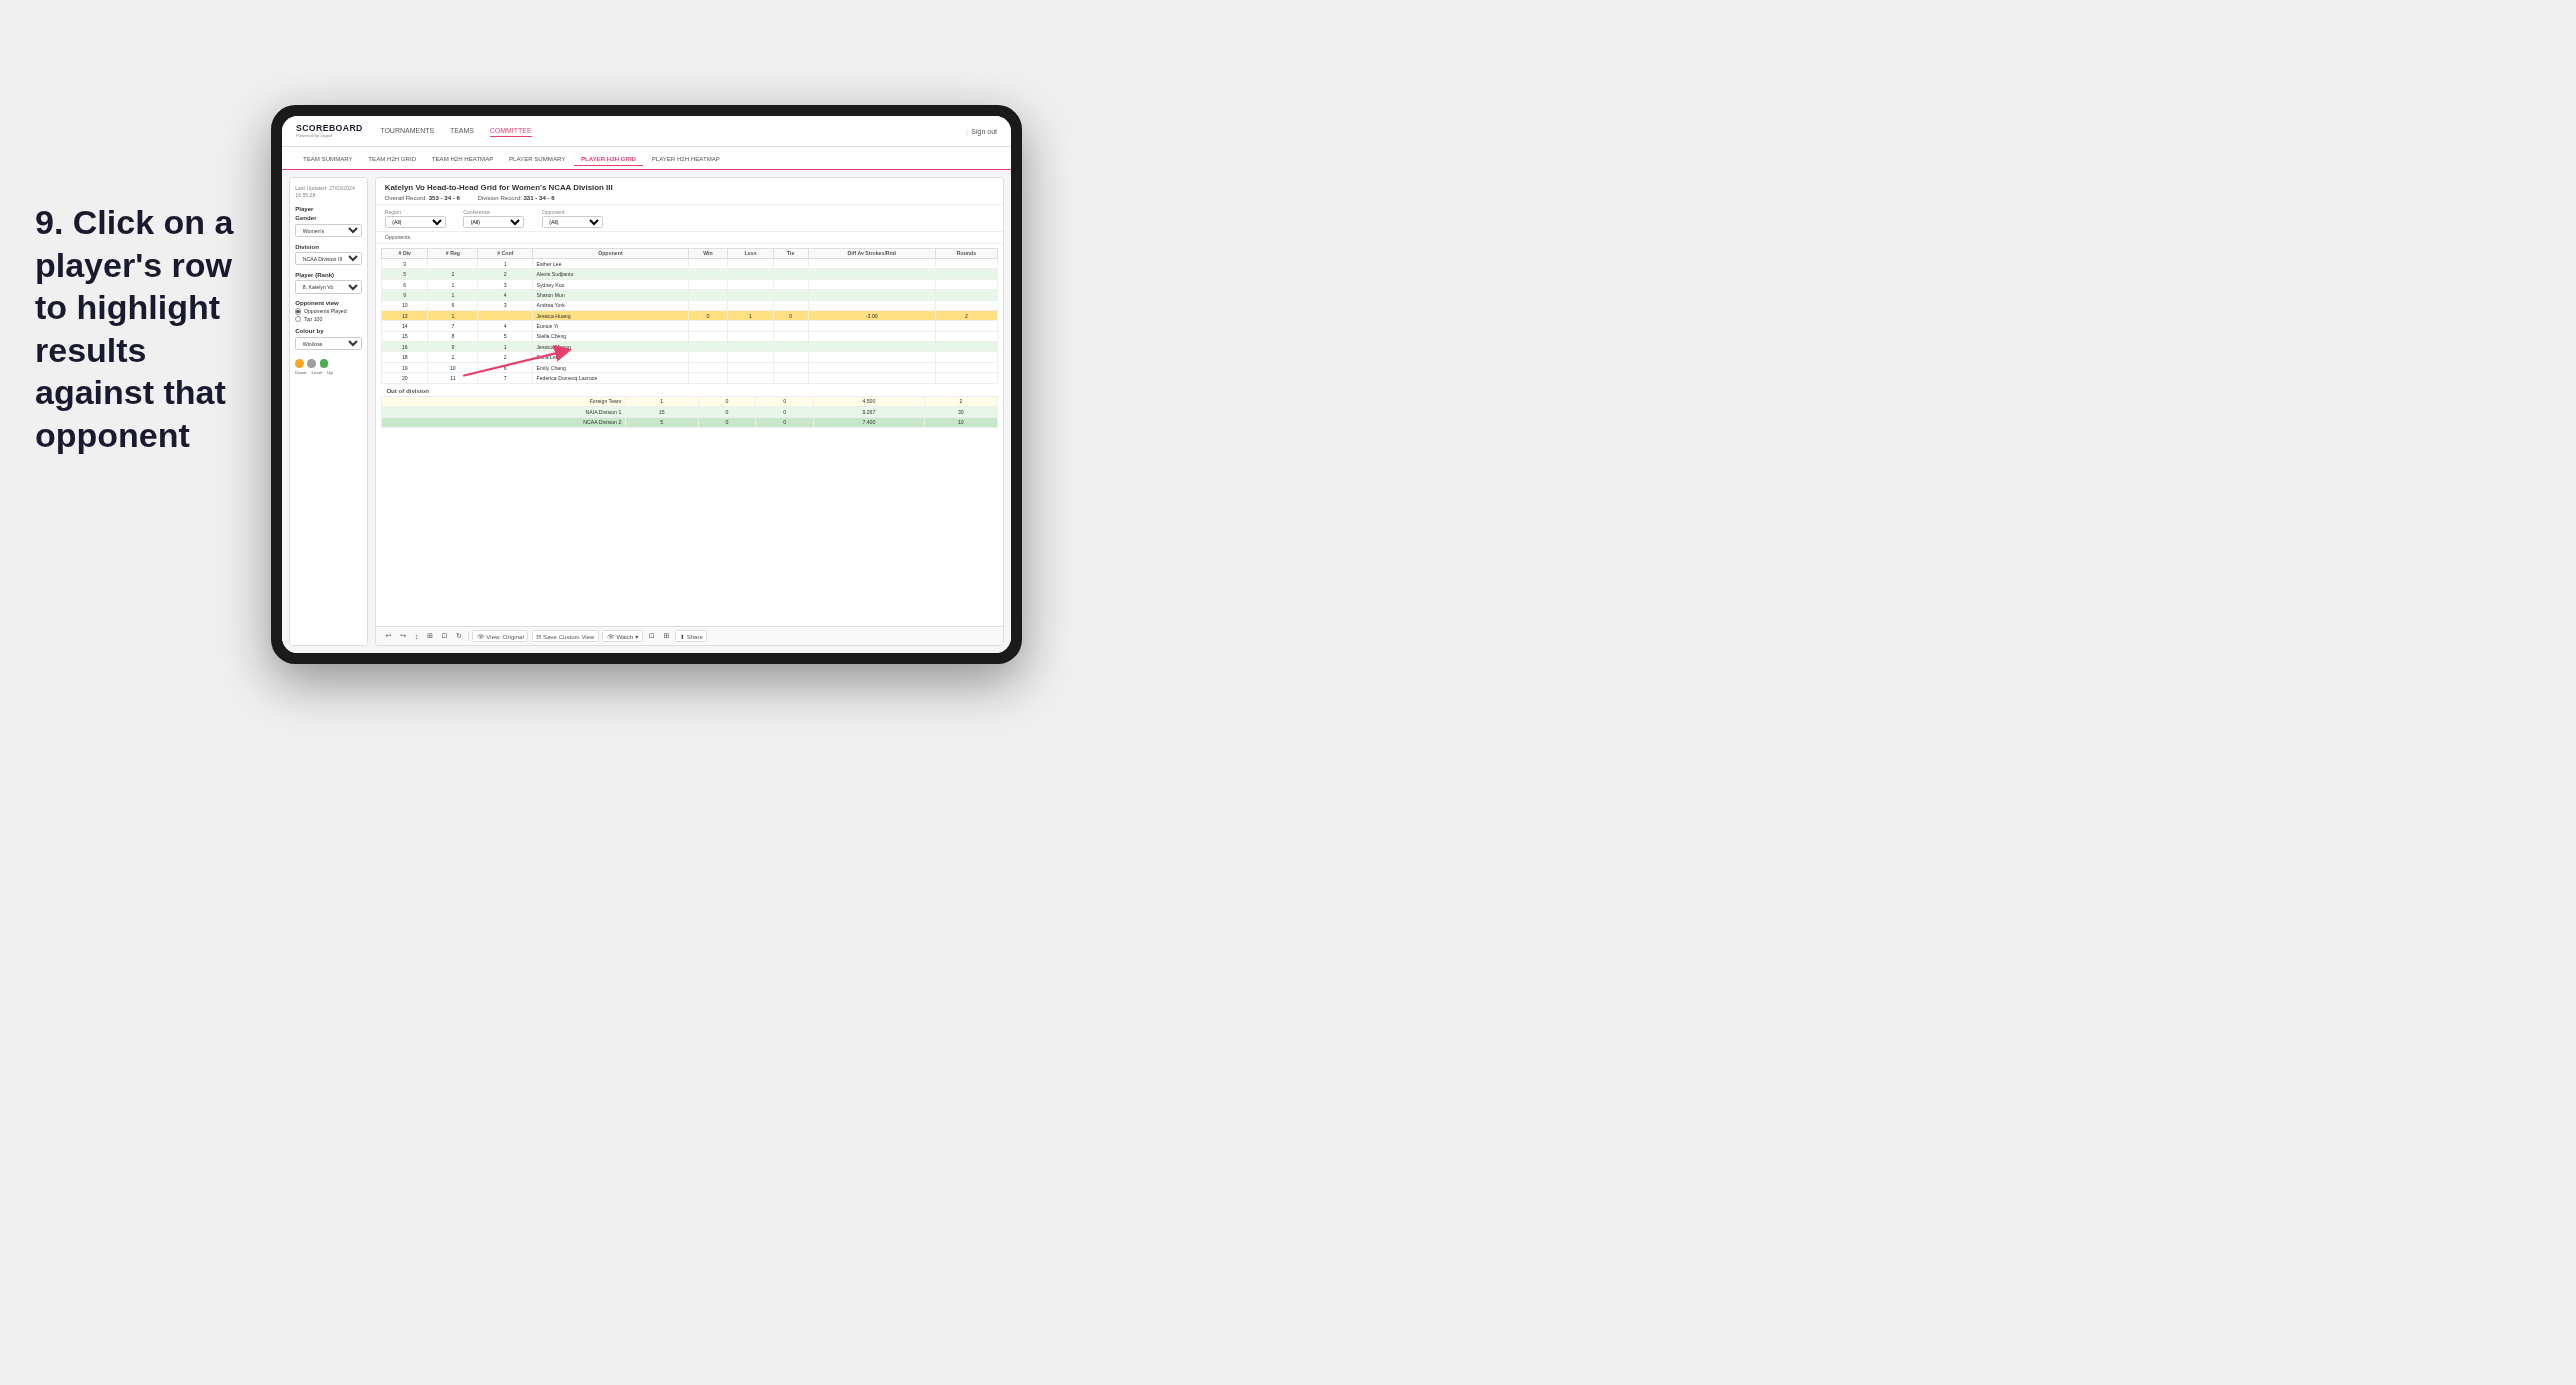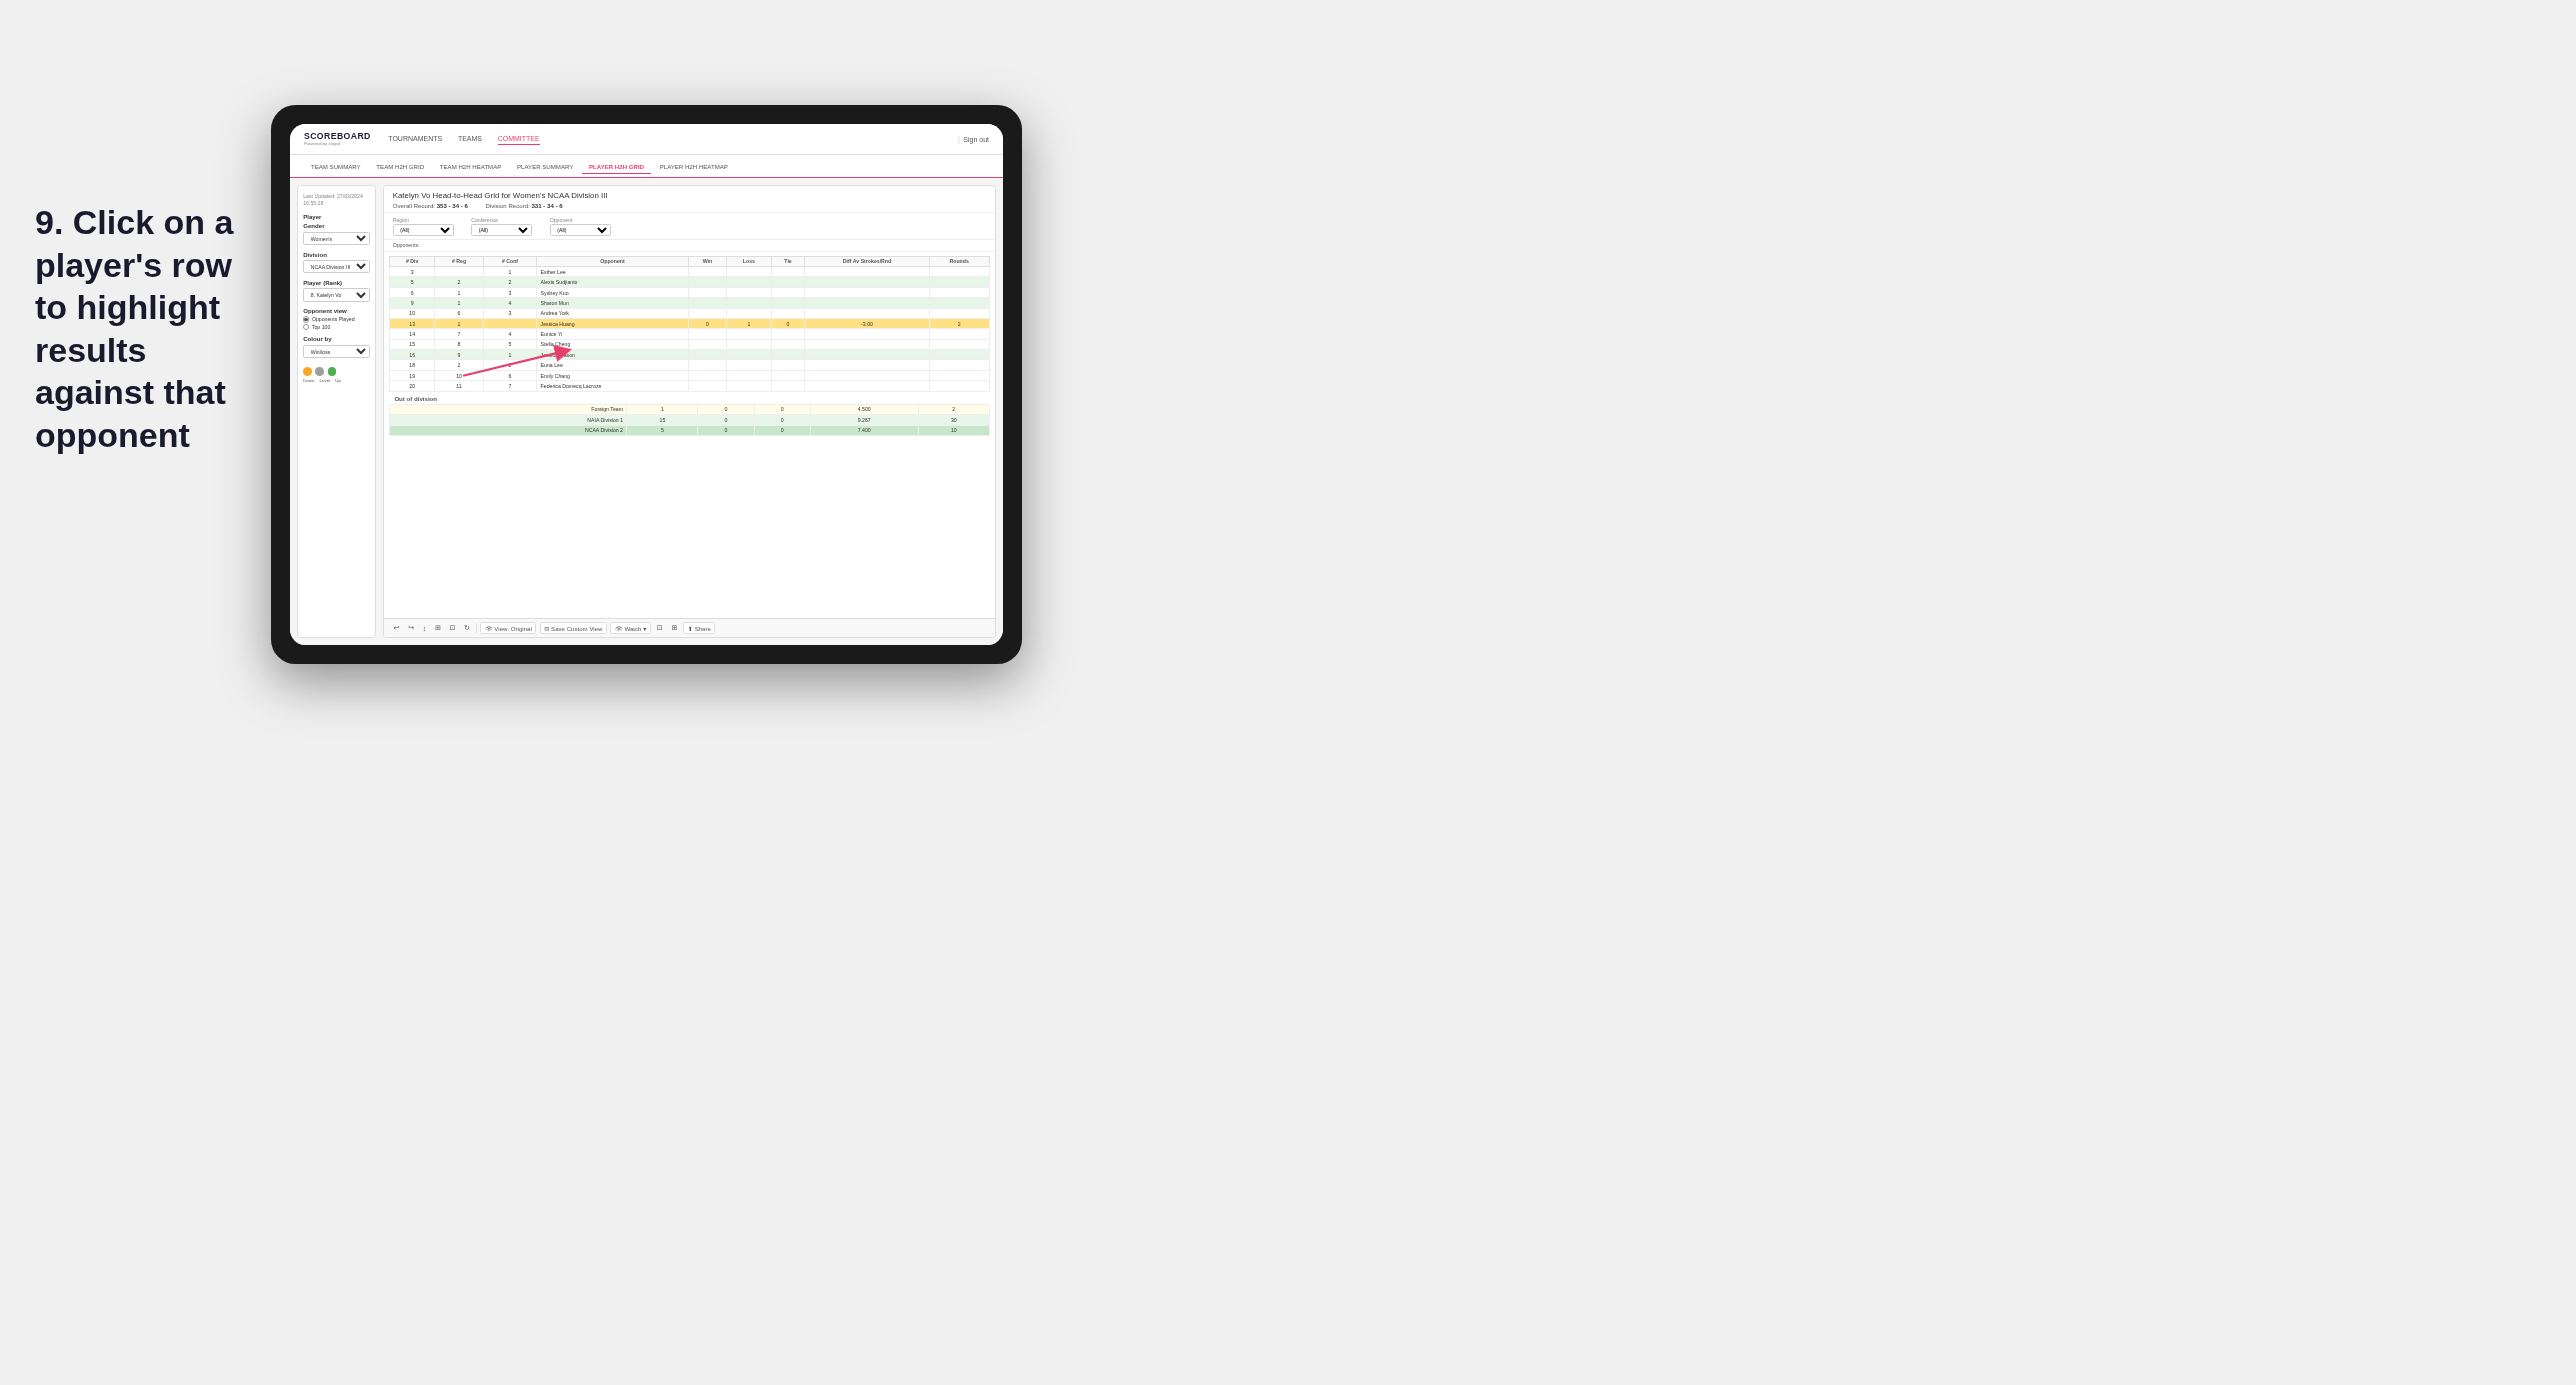--- a/index.html
+++ b/index.html
@@ -14,21 +14,21 @@
 
     
     .tablet-frame {
       position: absolute;
       left: 271px;
       top: 105px;
       width: 751px;
       height: 559px;
       background: #1a1a1a;
       border-radius: 24.5px;
-      padding: 19px;
+      padding: 11px;
       box-shadow: 0 17.5px 52px rgba(0,0,0,0.4);
     }
     .tablet-screen {
       width: 100%;
       height: 100%;
       background: #fff;
       border-radius: 15.7px;
       overflow: hidden;
       display: flex;
       flex-direction: column;
@@ -214,21 +214,21 @@
       display: flex;
       flex-direction: column;
       overflow: hidden;
     }
     .grid-header {
       padding: 5.2px 8.7px 3.5px;
       border-bottom: 0.9px solid #eee;
     }
     .grid-title {
       font-size: 7.9px;
-      font-weight: normal;
+      font-weight: bold;
       color: #333;
     }
     .grid-records {
       display: flex;
       gap: 17.5px;
       font-size: 6.1px;
       color: #555;
       margin-top: 1.7px;
     }
     .record-label {

